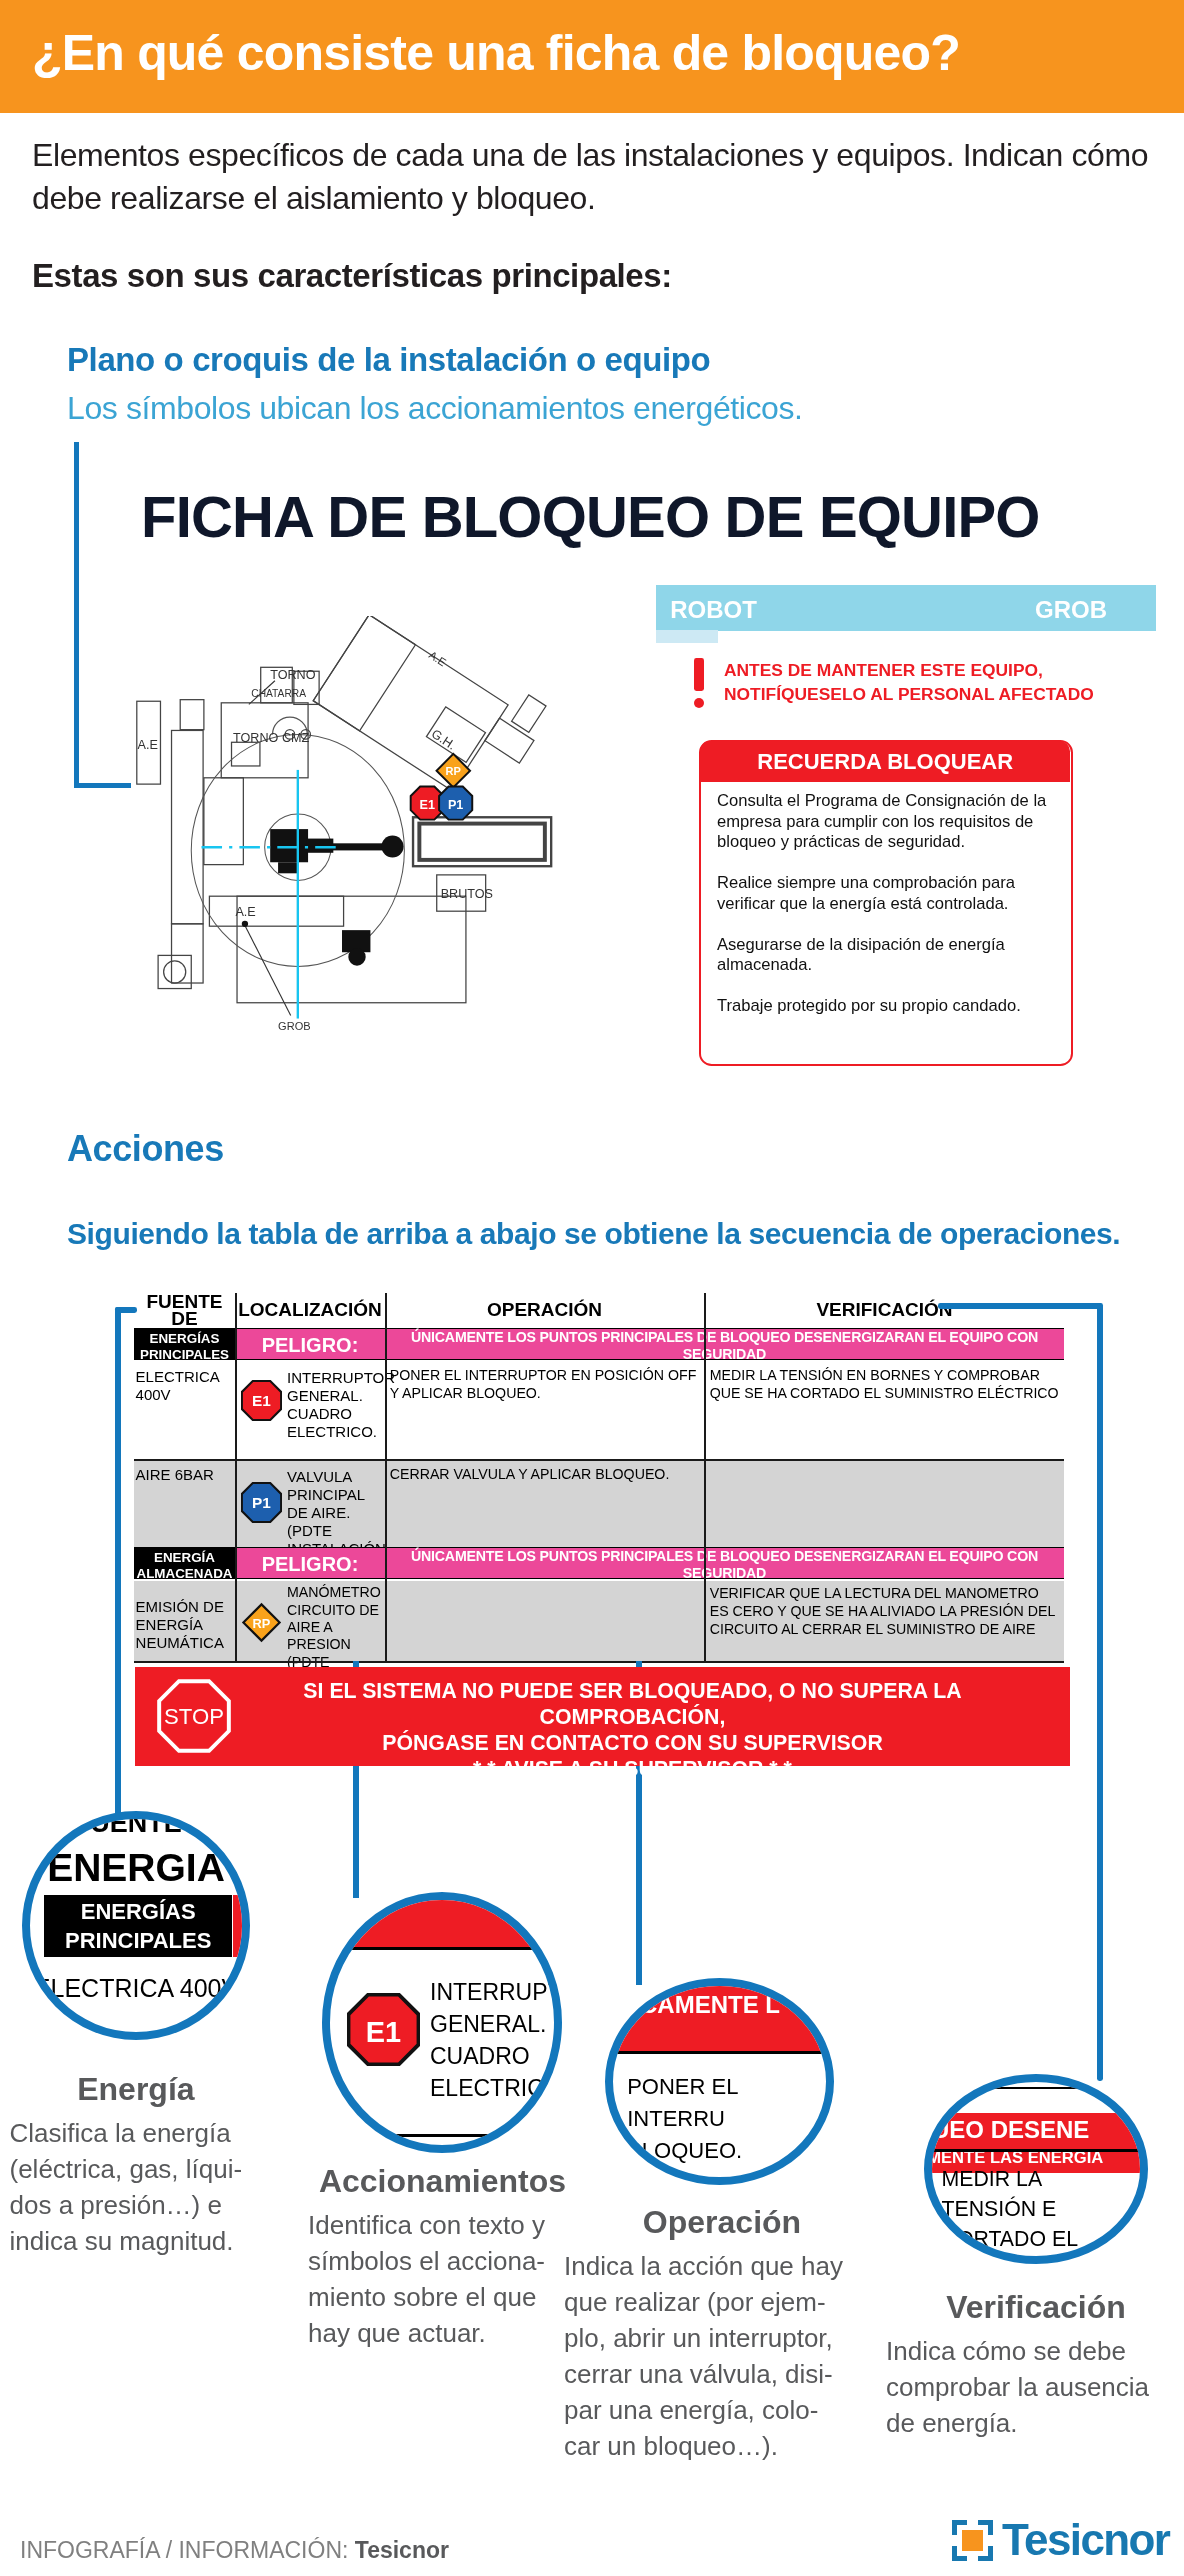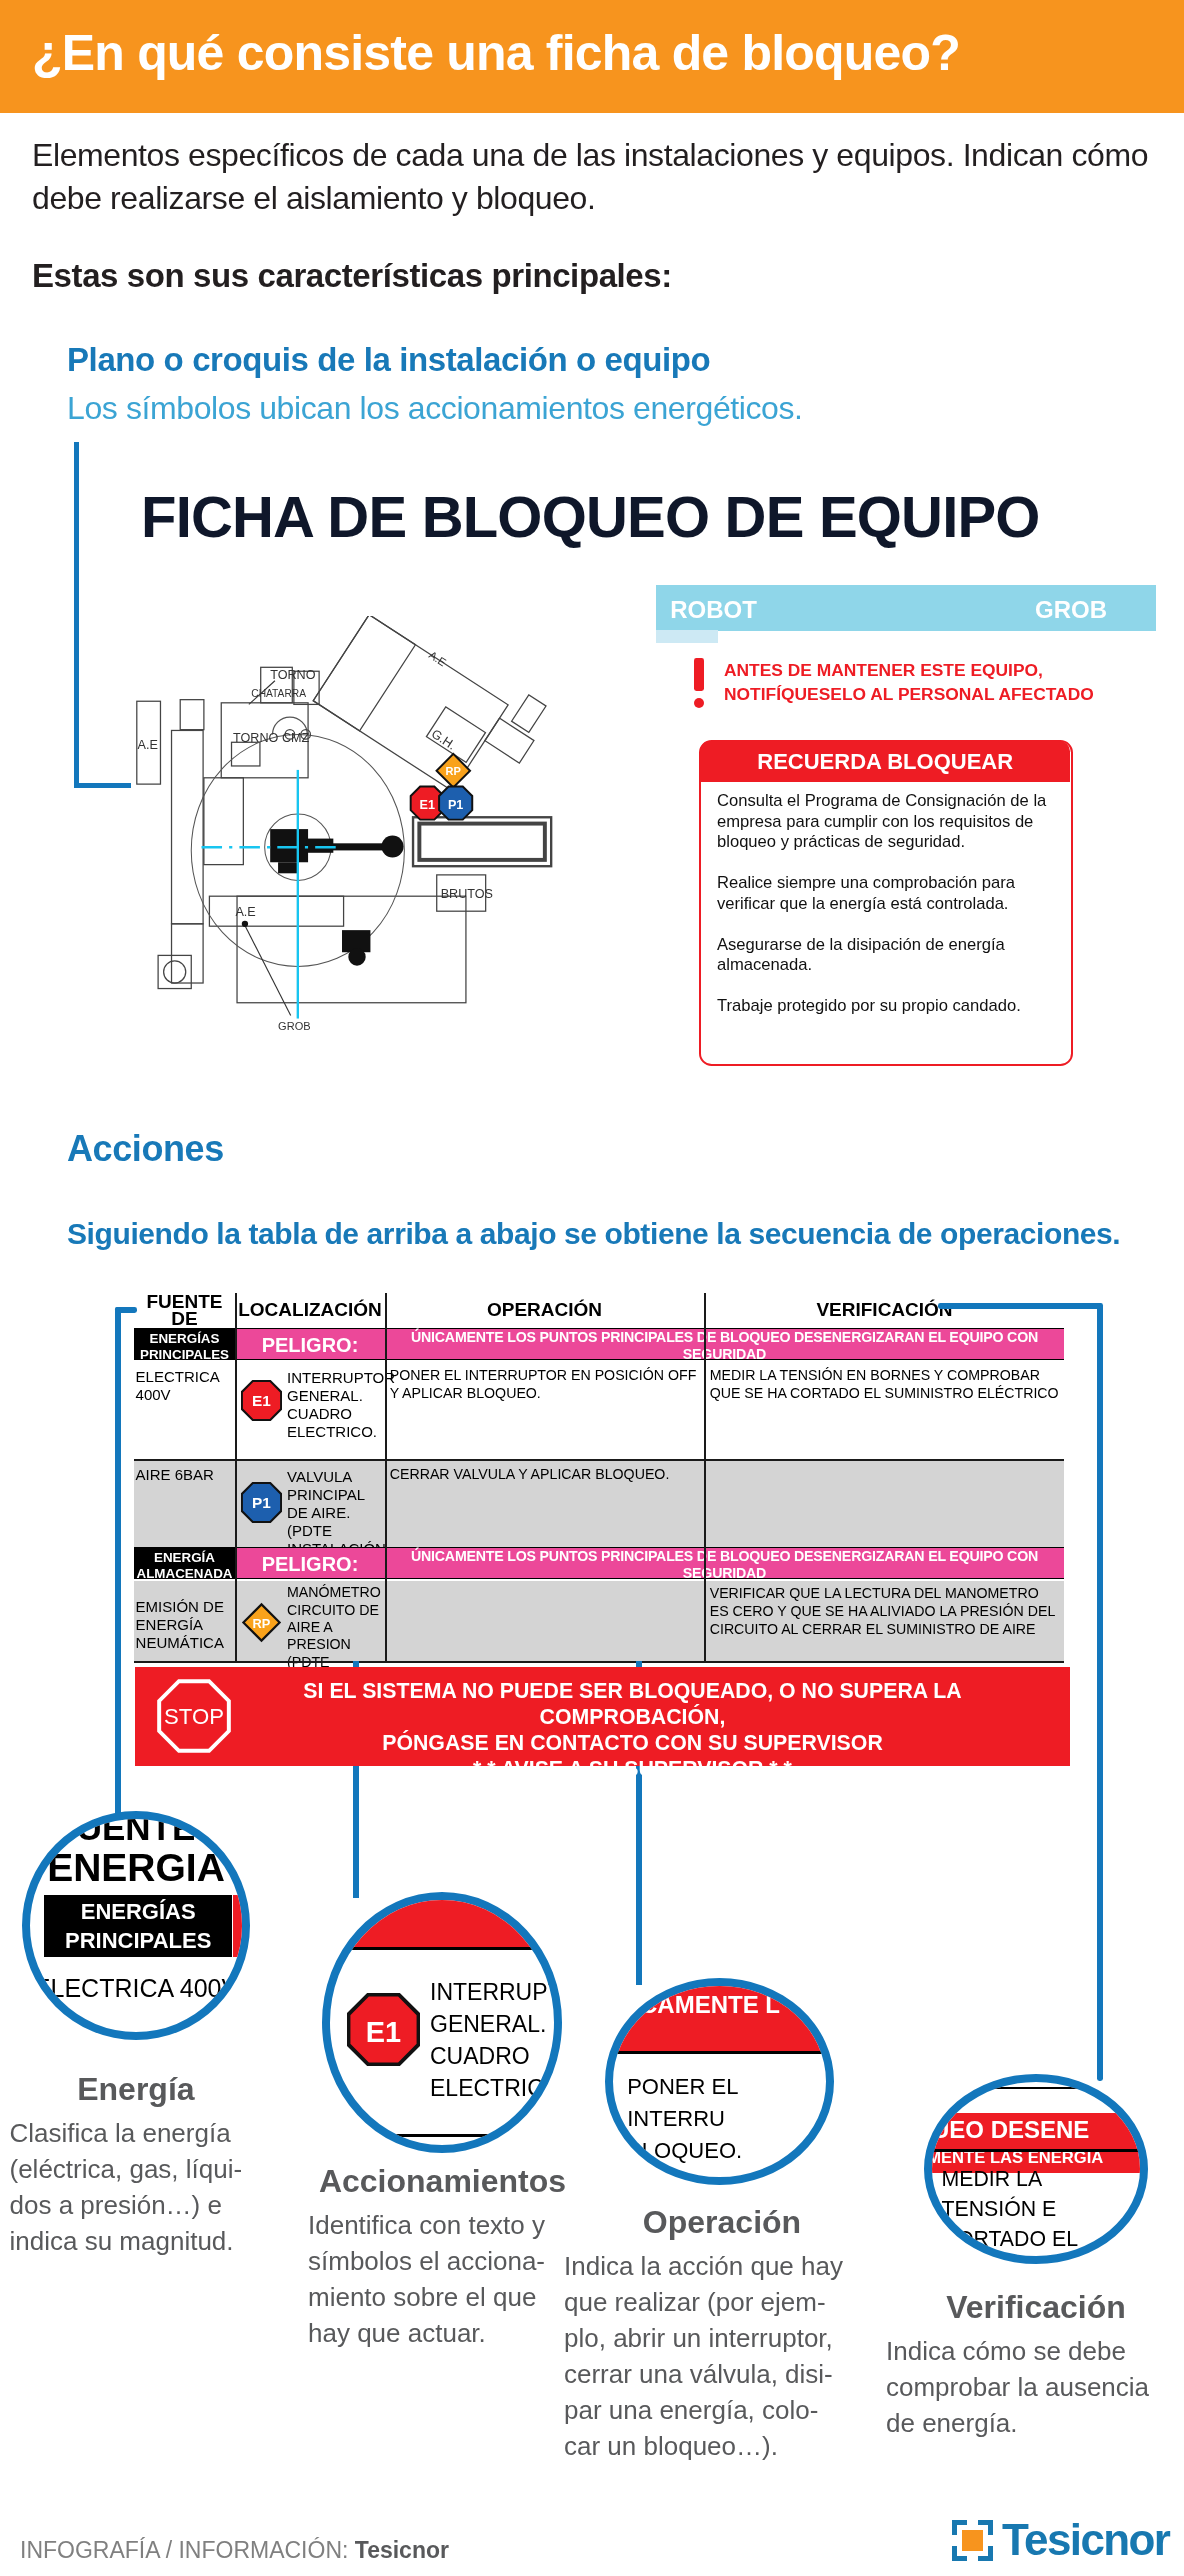--- a/index.html
+++ b/index.html
@@ -259,21 +259,21 @@
       <text x="48" y="58" text-anchor="middle" font-size="28" fill="#fff">STOP</text>
     </svg>
     <div class="txt">
       <div>SI EL SISTEMA NO PUEDE SER BLOQUEADO, O NO SUPERA LA COMPROBACIÓN,</div>
       <div>PÓNGASE EN CONTACTO CON SU SUPERVISOR</div>
       <div>* *  AVISE A SU SUPERVISOR * *</div>
     </div>
   </div>
 
   <div class="mag" style="left:22px;top:1811px;width:228px;height:229px;">
-    <div class="magtxt" style="left:0;top:-11px;width:100%;text-align:center;font-size:35px;font-weight:bold;">UENTE</div>
+    <div class="magtxt" style="left:0;top:-11px;width:100%;text-align:center;font-size:27px;font-weight:bold;">UENTE</div>
     <div class="magtxt" style="left:0;top:27px;width:100%;text-align:center;font-size:39px;font-weight:bold;">ENERGIA</div>
     <div style="position:absolute;left:14.2px;top:76px;width:188px;height:62px;background:#000;color:#fff;font-weight:bold;font-size:22px;text-align:center;line-height:28.4px;padding-top:3.2px;box-sizing:border-box;">
       <div>ENERGÍAS</div>
       <div>PRINCIPALES</div>
     </div>
     <div class="redband" style="right:-3.2px;top:76px;width:12.6px;height:62px;"></div>
     <div class="magtxt" style="left:0;top:155px;width:100%;text-align:center;font-size:25px;">ELECTRICA 400V</div>
   </div>
 
   <div class="mag" style="left:322px;top:1892px;width:240px;height:261px;">

